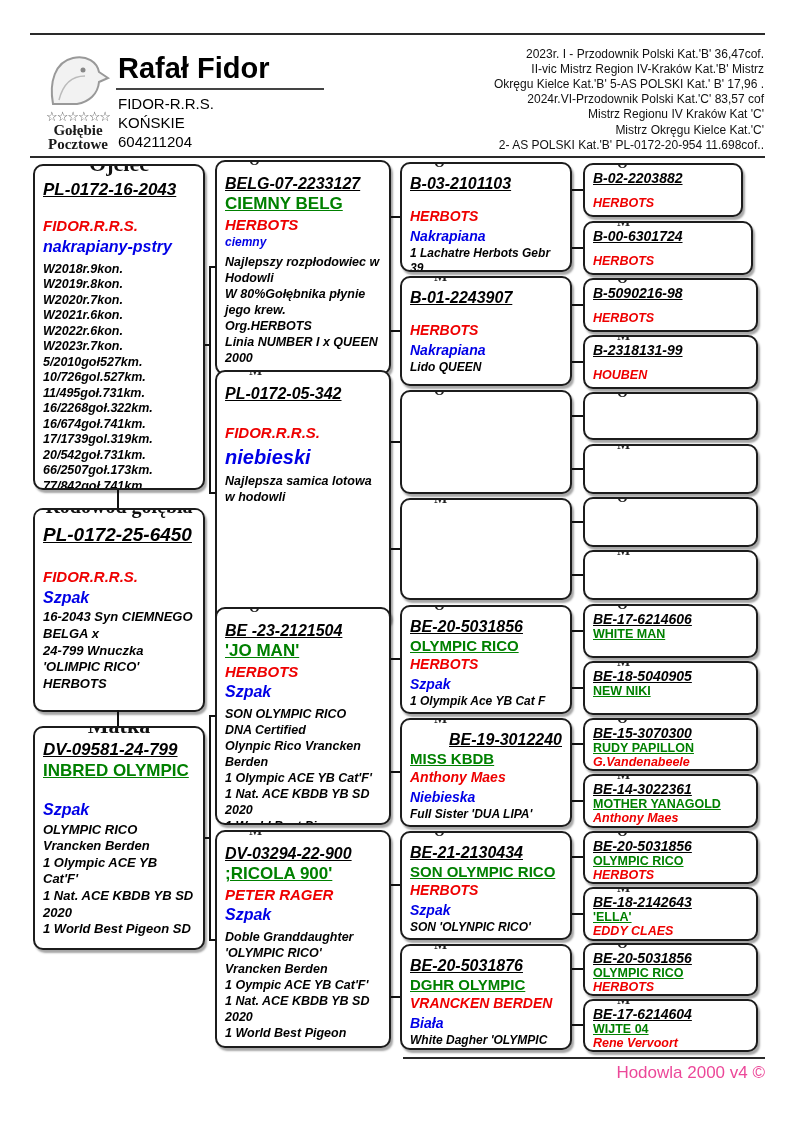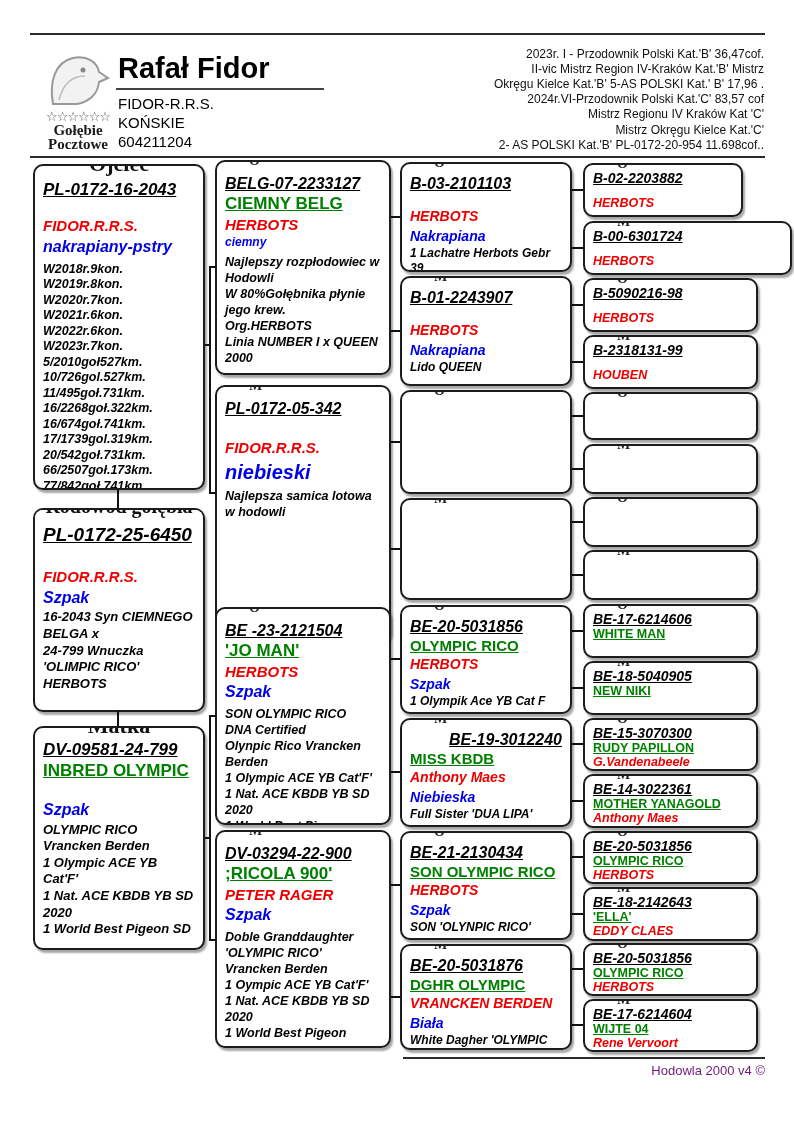--- a/index.html
+++ b/index.html
@@ -35,21 +35,21 @@
   .sp{width:100%;}
   
   .owner-name{position:absolute;left:116px;top:52px;font-size:29px;font-weight:bold;
               border-bottom:2px solid #444;padding:0 55px 3px 2px;}
   .owner-lines{position:absolute;left:118px;top:95px;font-size:15px;line-height:1.25;}
   .achv{position:absolute;left:380px;top:47px;width:384px;text-align:right;
         font-size:12px;line-height:1.26;white-space:pre-line;color:#111;}
   .logo{position:absolute;left:42px;top:54px;width:72px;text-align:center;}
   .logo-stars{font-size:13px;color:#555;letter-spacing:-1px;line-height:1;}
   .logo-text{font-family:"Liberation Serif",serif;font-weight:bold;font-size:15px;line-height:0.95;color:#1a1a1a;}
-  .footer-text{position:absolute;right:29px;top:1063px;font-size:13px;color:#701a75;}
+  .footer-text{position:absolute;right:29px;top:1063px;font-size:17px;color:#ec4899;}
 </style>
 </head>
 <body>
 
 <div id="page">
 
   <div class="hr" style="left:30px;top:33px;width:735px;"></div>
   <div class="hr" style="left:30px;top:156px;width:735px;"></div>
   <div class="hr" style="left:403px;top:1057px;width:362px;"></div>
 
@@ -134,21 +134,21 @@
     <div class="ring" style="margin-top:6px;">BELG-07-2233127</div>
     <div class="gname" style="font-size:17px;">CIEMNY BELG</div>
     <div class="breeder">HERBOTS</div>
     <div class="colorline" style="font-size:12px;">ciemny</div>
     <div class="info">Najlepszy rozpłodowiec w Hodowli
  W 80%Gołębnika płynie jego krew.
 Org.HERBOTS
 Linia NUMBER I x QUEEN 2000</div>
   </div>
 
-  <div class="pbox" style="left:215px;top:385px;width:176px;height:257px;">
+  <div class="pbox" style="left:215px;top:370px;width:176px;height:257px;">
     <span class="tag">M</span>
     <div class="ring" style="margin-top:6px;">PL-0172-05-342</div>
     <div class="sp" style="height:20px;"></div>
     <div class="breeder">FIDOR.R.R.S.</div>
     <div class="colorline" style="font-size:20px;">niebieski</div>
     <div class="info">Najlepsza samica lotowa w hodowli</div>
   </div>
 
   <div class="pbox" style="left:215px;top:607px;width:176px;height:218px;">
     <span class="tag">O</span>
@@ -240,21 +240,21 @@
     <div class="info">White Dagher 'OLYMPIC</div>
   </div>
 
   <div class="pbox g4" style="left:583px;top:163px;width:160px;height:54px;">
     <span class="tag">O</span>
     <div class="ring">B-02-2203882</div>
     <div class="sp" style="height:10px;"></div>
     <div class="breeder">HERBOTS</div>
   </div>
 
-  <div class="pbox g4" style="left:583px;top:221px;width:209px;height:54px;">
+  <div class="pbox g4" style="left:583px;top:221px;width:170px;height:54px;">
     <span class="tag">M</span>
     <div class="ring">B-00-6301724</div>
     <div class="sp" style="height:10px;"></div>
     <div class="breeder">HERBOTS</div>
   </div>
 
   <div class="pbox g4" style="left:583px;top:278px;width:175px;height:54px;">
     <span class="tag">O</span>
     <div class="ring">B-5090216-98</div>
     <div class="sp" style="height:10px;"></div>

